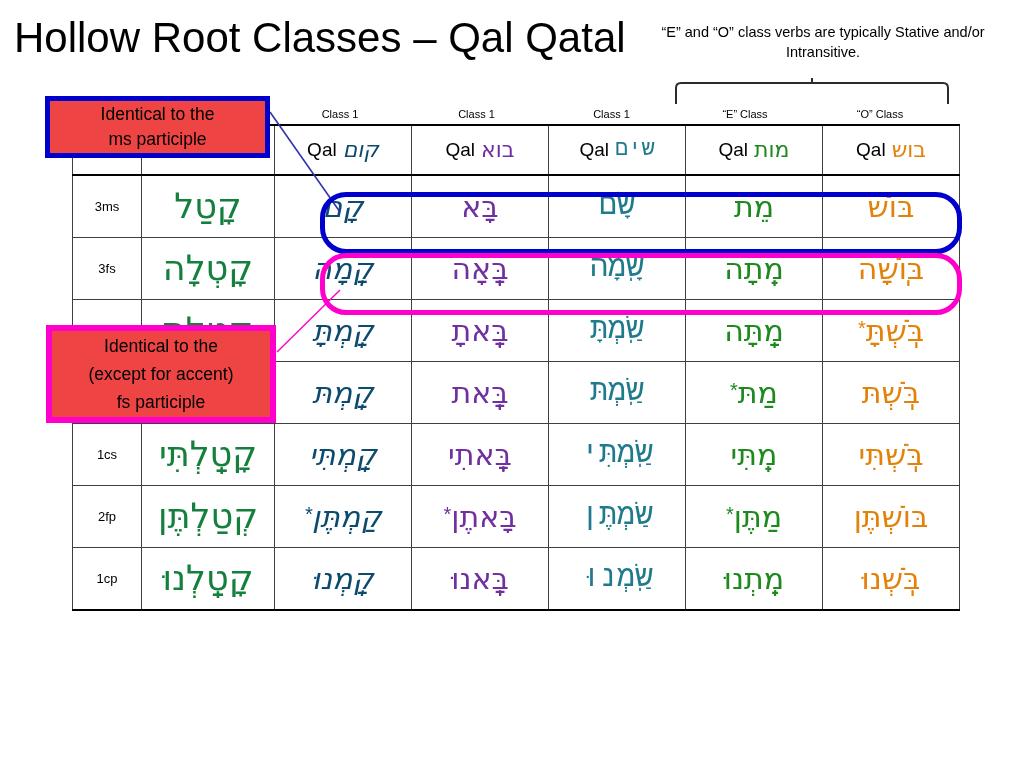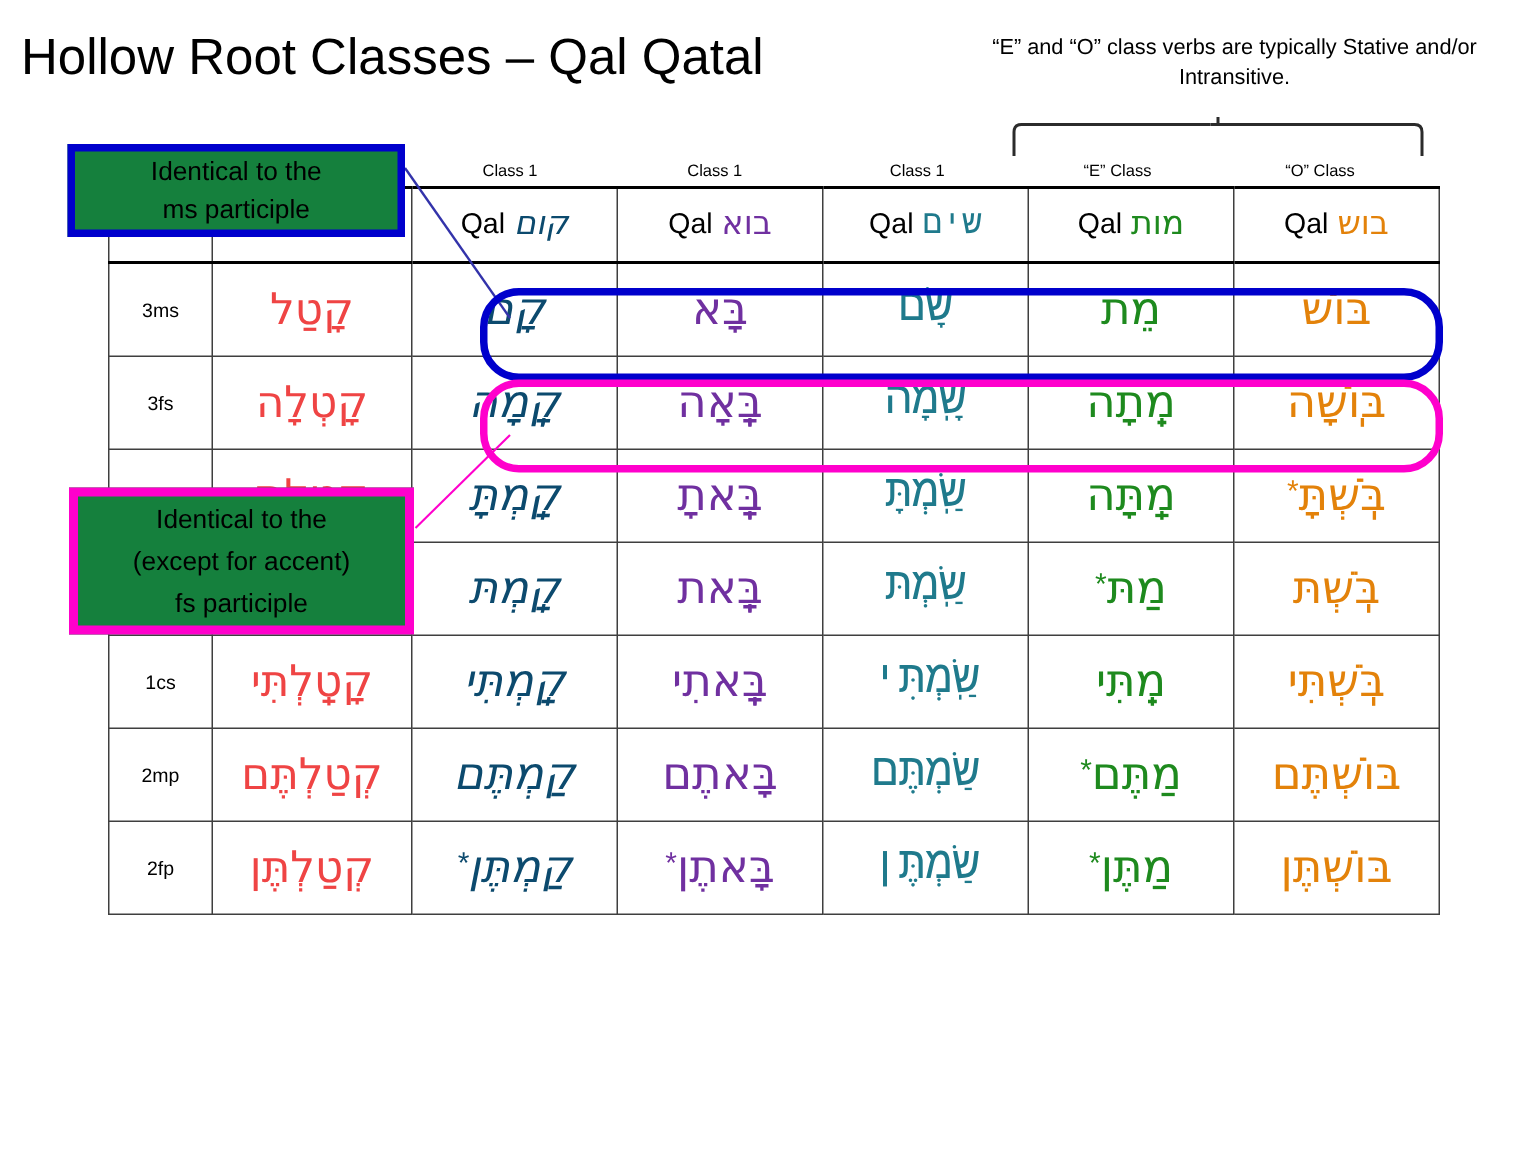--- a/index.html
+++ b/index.html
@@ -14,21 +14,21 @@
     color: #000000;
     position: relative;
     overflow: hidden;
   }
 
   
   #slide-title {
     position: absolute;
     left: 14px;
     top: 16px;
-    font-size: 34px;
+    font-size: 42px;
     line-height: 44px;
     font-weight: normal;
     color: #000000;
     white-space: nowrap;
   }
 
   
   #stative-note {
     position: absolute;
     left: 648px;
@@ -104,21 +104,21 @@
     margin-left: 21px;
   }
   .heb {
     font-family: "DejaVu Sans", "Liberation Serif", serif;
     direction: rtl;
     unicode-bidi: isolate;
     font-size: 30px;
     line-height: 1.25;
     white-space: nowrap;
   }
-  .heb-para { color: #ef4444; font-size: 29px; }
+  .heb-para { color: #15803d; font-size: 35px; }
   .c-qum   { color: #0c4a6e; font-style: italic; }
   .c-bo    { color: #7030A0; }
   .c-sim   { color: #1F7A8C; font-family: Liberation Mono, monospace; }
   .c-mut   { color: #1E8A1E; }
   .c-bosh  { color: #E3820A; }
 
   .hdr-cell {
     font-size: 19px;
     color: #000000;
     display: flex;
@@ -152,21 +152,21 @@
     left: 320px;
     top: 253px;
     width: 632px;
     height: 52px;
     border: 5px solid #FF00CC;
   }
 
   
   .callout {
     position: absolute;
-    background: #15803d;
+    background: #ef4444;
     text-align: center;
     color: #000000;
     display: flex;
     flex-direction: column;
     justify-content: center;
     box-sizing: border-box;
   }
   #callout-ms {
     left: 45px;
     top: 96px;
@@ -306,40 +306,40 @@
       <td class="col-person person-label">1cs</td>
       <td class="col-para"><span class="heb heb-para">קָטַֽלְתִּי</span></td>
       <td class="col-verb"><span class="heb c-qum">קַֽמְתִּי</span></td>
       <td class="col-verb"><span class="heb c-bo">בָּֽאתִי</span></td>
       <td class="col-verb"><span class="heb c-sim">שַֽׂמְתִּי</span></td>
       <td class="col-verb"><span class="heb c-mut">מֵֽתִּי</span></td>
       <td class="col-verb-o"><span class="heb c-bosh">בֹּֽשְׁתִּי</span></td>
     </tr>
 
 
-    <tr class="data-row">
-      <td class="col-person person-label">2mp</td>
-      <td class="col-para"><span class="heb heb-para">קְטַלְתֶּם</span></td>
-      <td class="col-verb"><span class="heb c-qum">קַמְתֶּם</span></td>
-      <td class="col-verb"><span class="heb c-bo">בָּאתֶם</span></td>
-      <td class="col-verb"><span class="heb c-sim">שַׂמְתֶּם</span></td>
-      <td class="col-verb"><span class="star c-mut">*</span><span class="heb c-mut">מַתֶּם</span></td>
-      <td class="col-verb-o"><span class="heb c-bosh">בּוֹשְׁתֶּם</span></td>
-    </tr>
 
     <tr class="data-row">
       <td class="col-person person-label">2fp</td>
       <td class="col-para"><span class="heb heb-para">קְטַלְתֶּן</span></td>
       <td class="col-verb"><span class="star c-qum">*</span><span class="heb c-qum">קַמְתֶּן</span></td>
       <td class="col-verb"><span class="star c-bo">*</span><span class="heb c-bo">בָּאתֶן</span></td>
       <td class="col-verb"><span class="heb c-sim">שַׂמְתֶּן</span></td>
       <td class="col-verb"><span class="star c-mut">*</span><span class="heb c-mut">מַתֶּן</span></td>
       <td class="col-verb-o"><span class="heb c-bosh">בּוֹשְׁתֶּן</span></td>
     </tr>
 
+    <tr class="data-row last-row">
+      <td class="col-person person-label">1cp</td>
+      <td class="col-para"><span class="heb heb-para">קָטַֽלְנוּ</span></td>
+      <td class="col-verb"><span class="heb c-qum">קַֽמְנוּ</span></td>
+      <td class="col-verb"><span class="heb c-bo">בָּֽאנוּ</span></td>
+      <td class="col-verb"><span class="heb c-sim">שַֽׂמְנוּ</span></td>
+      <td class="col-verb"><span class="heb c-mut">מֵֽתְנוּ</span></td>
+      <td class="col-verb-o"><span class="heb c-bosh">בֹּֽשְׁנוּ</span></td>
+    </tr>
   </tbody>
 </table>
 
 <svg id="leader-lines">
   <line x1="270" y1="112" x2="340" y2="212" stroke="#3333AA" stroke-width="1.6"></line>
   <line x1="277" y1="352" x2="340" y2="290" stroke="#FF00CC" stroke-width="1.4"></line>
 </svg>
 
 <div id="highlight-3ms" class="row-highlight"></div>
 <div id="highlight-3fs" class="row-highlight"></div>

